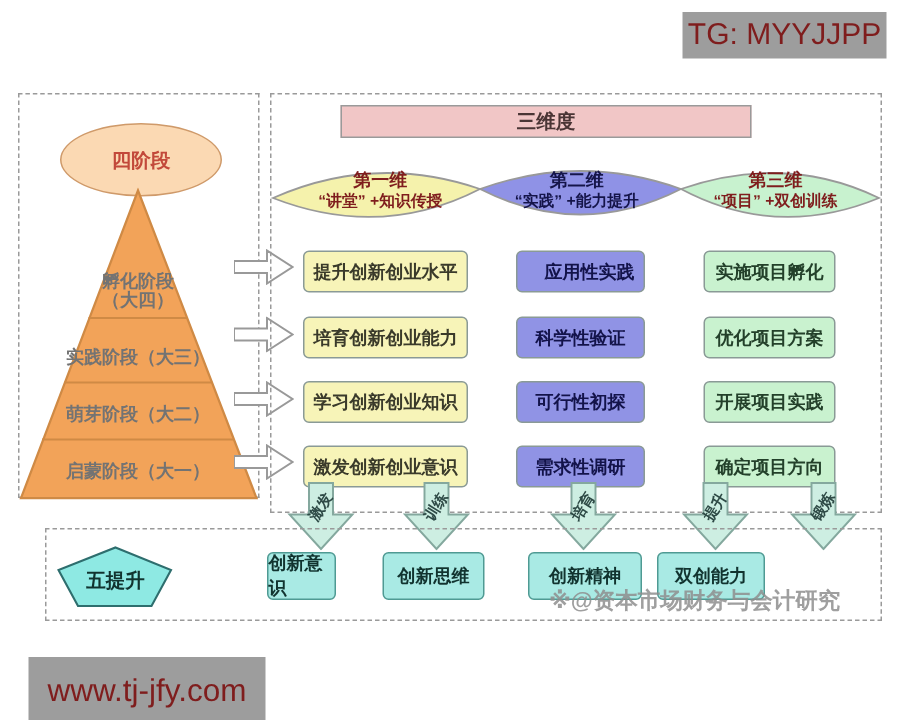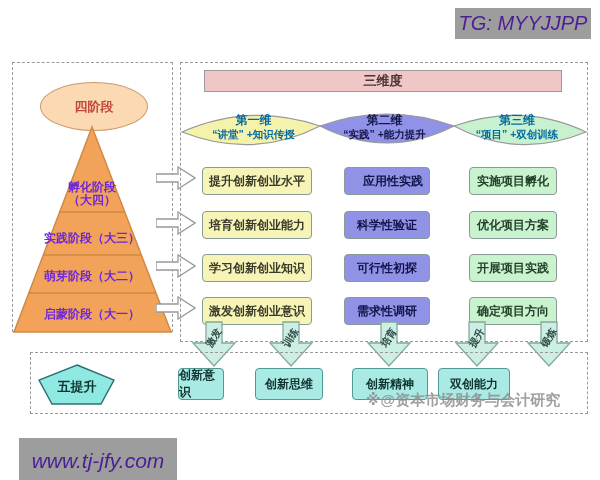--- a/index.html
+++ b/index.html
@@ -1,27 +1,27 @@
 <!DOCTYPE html>
 <html><head>
 <meta charset="utf-8">
 <style>
   html,body{margin:0;padding:0;background:#fff;}
   #stage{position:relative;width:600px;height:480px;background:#ffffff;overflow:hidden;
          font-family:"Liberation Sans","DejaVu Sans",sans-serif;}
   .abs{position:absolute;}
-  .badge{background:#9d9d9d;color:#4c1d95;display:flex;align-items:center;justify-content:center;font-style:italic;}
+  .badge{background:#9d9d9d;color:#7f1d1d;display:flex;align-items:center;justify-content:center;}
   .dashed-panel{border:1.6px dashed #9a9a9a;box-sizing:border-box;background:transparent;}
   .ellipse{border-radius:50%;background:#fbd9b3;border:1.5px solid #cf9a6a;
            display:flex;align-items:center;justify-content:center;
            color:#c2493a;font-weight:bold;font-size:13px;}
-  .pyr-label{color:#6d28d9;font-weight:bold;font-size:12px;text-align:center;line-height:13px;}
+  .pyr-label{color:#737373;font-weight:bold;font-size:12px;text-align:center;line-height:13px;}
   .bar{background:#f1c6c6;border:1px solid #9a9a9a;box-sizing:border-box;
        color:#4a3535;font-weight:bold;font-size:13px;display:flex;align-items:center;justify-content:center;}
-  .fan-text{text-align:center;color:#0369a1;line-height:14px;}
+  .fan-text{text-align:center;color:#7f1d1d;line-height:14px;}
   .fan-text .t1{font-weight:bold;font-size:12px;display:block;}
   .fan-text .t2{font-size:10.5px;display:block;font-weight:bold;}
   .mbox{box-sizing:border-box;border-radius:4px;border:1.2px solid #8a9a96;
         display:flex;align-items:center;justify-content:center;
         font-size:12px;font-weight:bold;height:28px;}
   .mbox.c1{background:#f7f4b8;color:#3a3a2a;width:110px;left:202px;}
   .mbox.c2{background:#9093e5;color:#13134a;width:86px;left:344px;}
   .mbox.c3{background:#c9f2cf;color:#23402a;width:88px;left:469px;}
   .cyanbox{box-sizing:border-box;border-radius:4px;border:1.2px solid #4f9a93;background:#a9eae4;
            color:#11332f;font-size:12px;font-weight:bold;height:32px;top:368px;
@@ -64,21 +64,21 @@
     </svg>
   <svg class="abs" style="left:156px;top:254px;" width="40" height="24">
     <path d="M0 8 H22 V1 L39 12 L22 23 V16 H0 Z" fill="#ffffff" stroke="#999" stroke-width="1.3"></path>
     </svg>
   <svg class="abs" style="left:156px;top:296px;" width="40" height="24">
     <path d="M0 8 H22 V1 L39 12 L22 23 V16 H0 Z" fill="#ffffff" stroke="#999" stroke-width="1.3"></path>
     </svg>
 
   <div class="abs dashed-panel" style="left:180px;top:62px;width:408px;height:280px;"></div>
 
-  <div class="abs bar" style="left:204px;top:70px;width:358px;height:22px;">三维度</div>
+  <div class="abs bar" style="left:227px;top:70px;width:274px;height:22px;">三维度</div>
 
   <svg class="abs" style="left:180px;top:100px;" width="408" height="62" viewBox="0 0 408 62">
     <path d="M 2 32 Q 70 2 140 26 Q 74 60 2 32 Z" fill="#f5f2ac" stroke="#999" stroke-width="1.2"></path>
     <path d="M 140 26 Q 207 2 274 26 Q 207 60 140 26 Z" fill="#8f92e6" stroke="#999" stroke-width="1.2"></path>
     <path d="M 274 26 Q 344 2 406 32 Q 338 60 274 26 Z" fill="#c8f2cf" stroke="#999" stroke-width="1.2"></path>
   </svg>
 
   <div class="abs fan-text" style="left:196px;top:113px;width:115px;">
     <span class="t1">第一维</span>
     <span class="t2">“讲堂” +知识传授</span>

